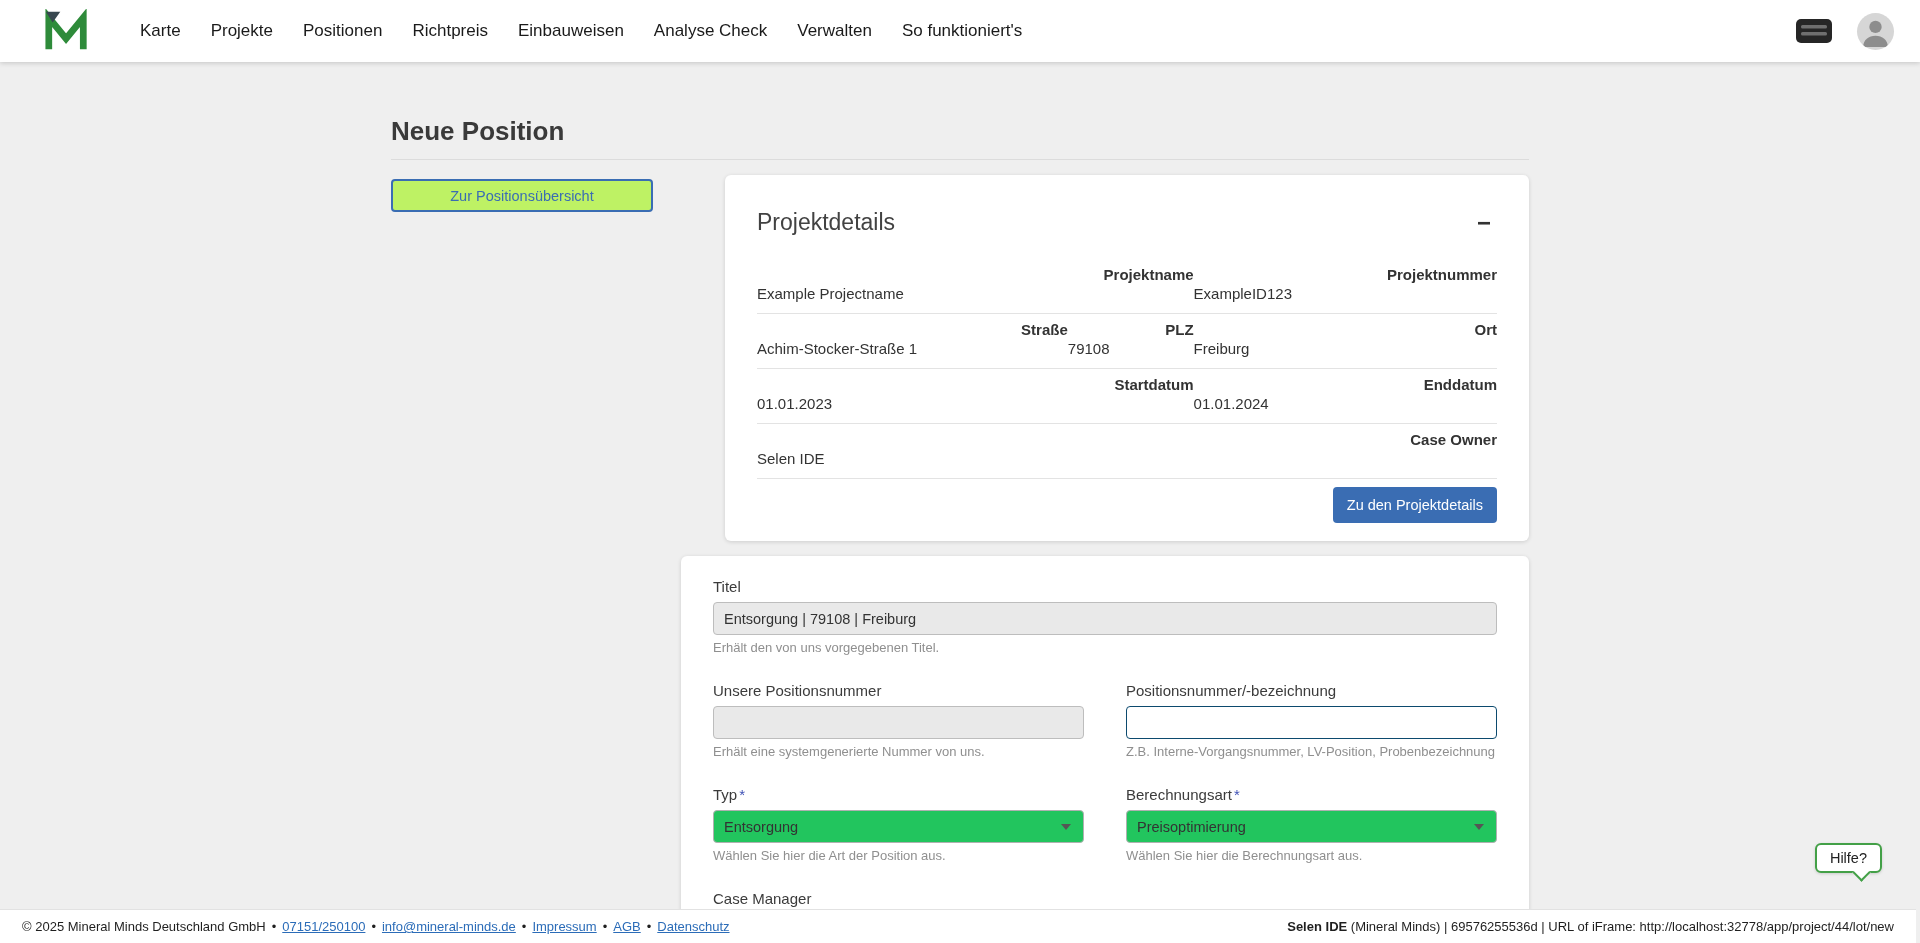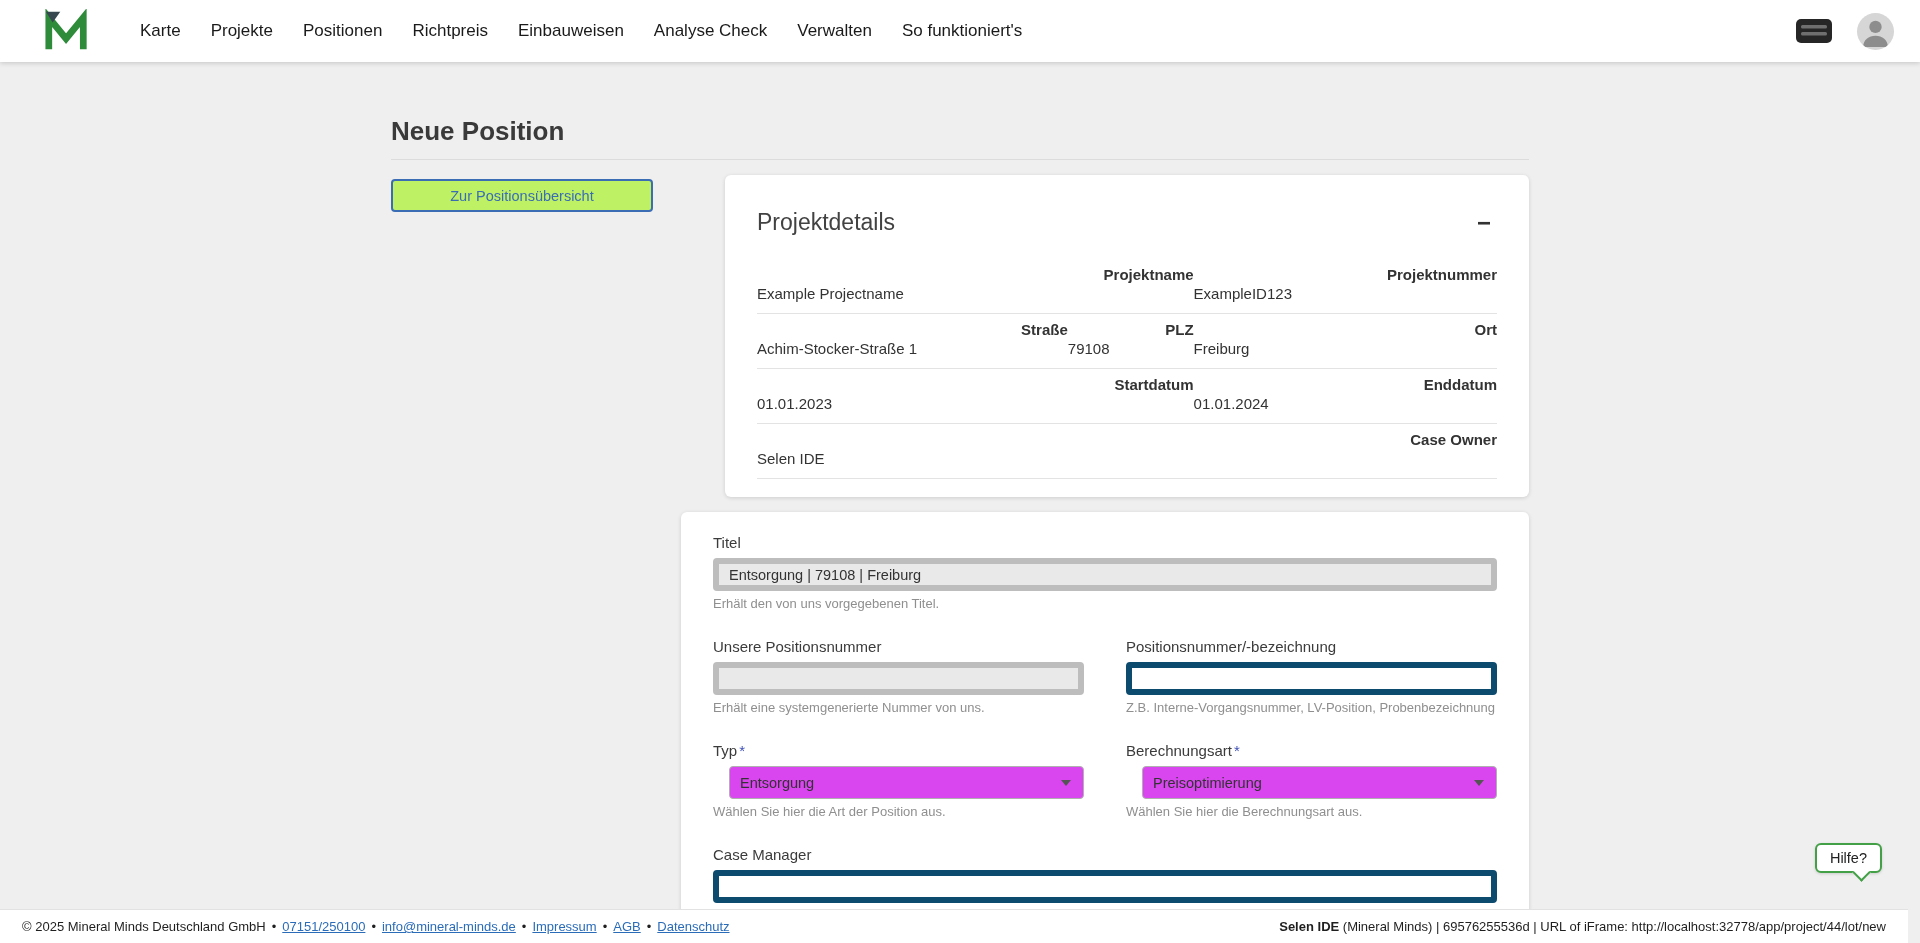--- a/index.html
+++ b/index.html
@@ -100,43 +100,42 @@
     font-family: "Liberation Sans", sans-serif;
   }
 
   
   .form-card { margin-top: 15px; padding: 22px 32px 40px 32px; }
   .form-group { }
   .f-label { font-size: 15px; color: #3b3b3b; line-height: 18px; margin-bottom: 6px; display: block; }
   .req { color: #3f51b5; margin-left: 2px; }
   .f-input {
     width: 100%; height: 33px;
-    border: 6px solid #0c4a6e;
+    border: 1px solid #0c4a6e;
     border-radius: 4px;
     padding: 0 10px;
     font-size: 14.5px;
     color: #333;
     background: #fff;
     font-family: "Liberation Sans", sans-serif;
   }
   .f-input.is-disabled { background: #e9e9e9; border-color: #bdbdbd; }
   .f-helper { font-size: 13px; color: #8f8f8f; margin-top: 5px; line-height: 16px; }
   .form-row { display: grid; grid-template-columns: 1fr 1fr; gap: 42px; margin-top: 26px; }
   .mt26 { margin-top: 26px; }
   .f-select {
     height: 33px;
     border: 1px solid #b0b0b0;
     border-radius: 4px;
-    background: #d946ef;
+    background: #22c55e;
     display: flex; align-items: center; justify-content: space-between;
     padding: 0 12px 0 10px;
     font-size: 14.5px;
     color: #333;
     cursor: pointer;
-    margin-left: 16px;
   }
   .caret {
     width: 0; height: 0;
     border-left: 5px solid transparent;
     border-right: 5px solid transparent;
     border-top: 6px solid #555;
   }
 
   
   .help-bubble {
@@ -160,21 +159,21 @@
     width: 11px; height: 11px;
     background: #fff;
     border-right: 2px solid #43a047;
     border-bottom: 2px solid #43a047;
     transform: rotate(45deg);
   }
 
   
   .footer {
     position: fixed;
-    left: 0; right: 12px; bottom: 0;
+    left: 0; right: 4px; bottom: 0;
     height: 34px;
     background: #fff;
     border-top: 1px solid #e2e2e2;
     display: flex;
     align-items: center;
     justify-content: space-between;
     padding: 0 22px;
     font-size: 13px;
     color: #1f1f1f;
     z-index: 20;
@@ -286,20 +285,23 @@
             </tr>
             <tr>
               <td colspan="3">
                 <div class="pd-label">Case Owner</div>
                 <div class="pd-value">Selen IDE</div>
               </td>
             </tr>
           </tbody>
             </table>
 
+          <div class="pd-actions">
+            <button class="primary-btn">Zu den Projektdetails</button>
+          </div>
         </section>
 
         <section class="card form-card">
 
           <div class="form-group">
             <label class="f-label">Titel</label>
             <input class="f-input is-disabled" type="text" readonly="" value="Entsorgung | 79108 | Freiburg" style="">
             <div class="f-helper">Erhält den von uns vorgegebenen Titel.</div>
           </div>
 

